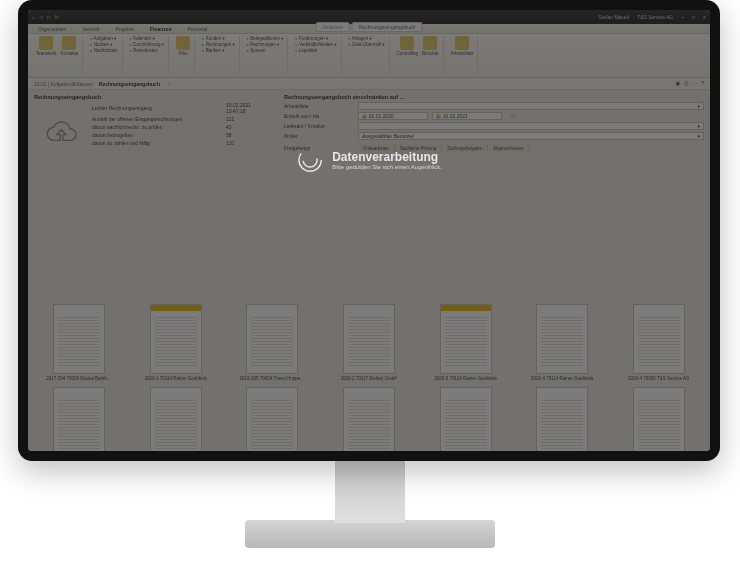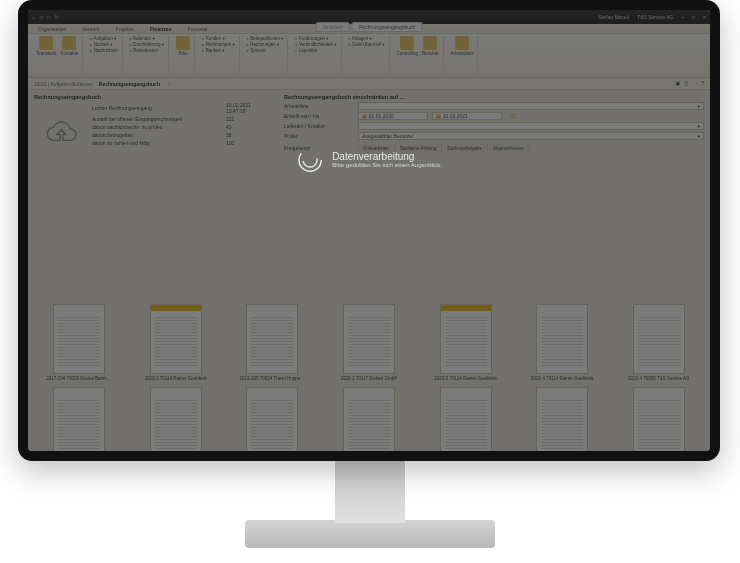--- a/index.html
+++ b/index.html
@@ -58,21 +58,21 @@
   .thumb { display: flex; flex-direction: column; align-items: center; gap: 2px; }
   .page { width: 52px; height: 70px; background: #fff; border: 1px solid #c8c2af; position: relative; overflow: hidden; }
   .page .hdr { height: 6px; background: #e8b800; }
   .page .lines { position: absolute; left: 4px; right: 4px; top: 12px; bottom: 6px; background: repeating-linear-gradient(#c8c4b6 0 1px, transparent 1px 3px); opacity: .6; }
   .thumb .cap { font-size: 4.5px; text-align: center; color: #333; max-width: 66px; overflow: hidden; white-space: nowrap; text-overflow: ellipsis; }
 
   
   .dim { position: absolute; inset: 0; background: rgba(40,40,40,.55); }
   .processing { position: absolute; left: 50%; top: 34%; transform: translate(-50%,-50%); display: flex; align-items: center; gap: 8px; color: #fff; }
   .spinner { width: 28px; height: 28px; }
-  .processing h3 { font-size: 10px; font-weight: 400; }
+  .processing h3 { font-size: 12px; font-weight: 700; }
   .processing p { font-size: 6px; color: #e8e8e8; }
 </style>
 </head>
 <body>
 
 <div class="stand-base"></div>
 <div class="stand-neck"></div>
 
 <div class="monitor">
   <div class="screen">

